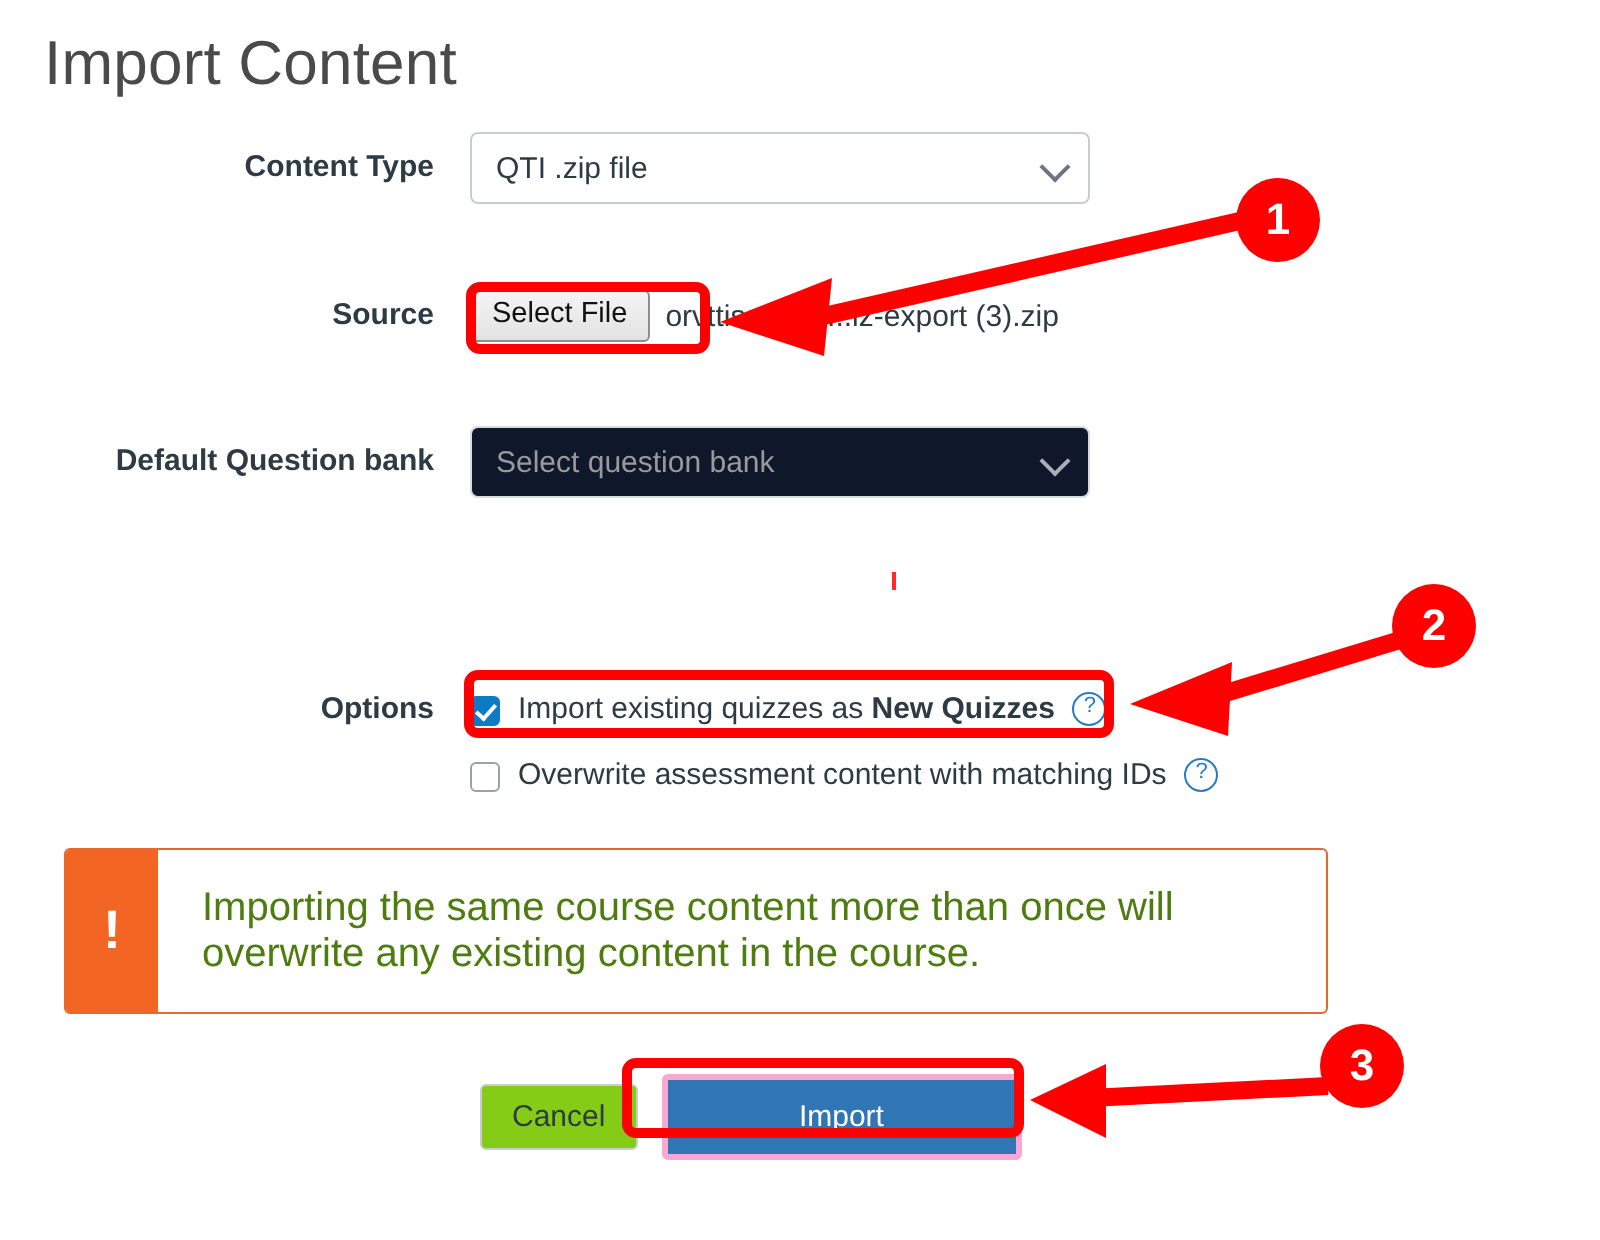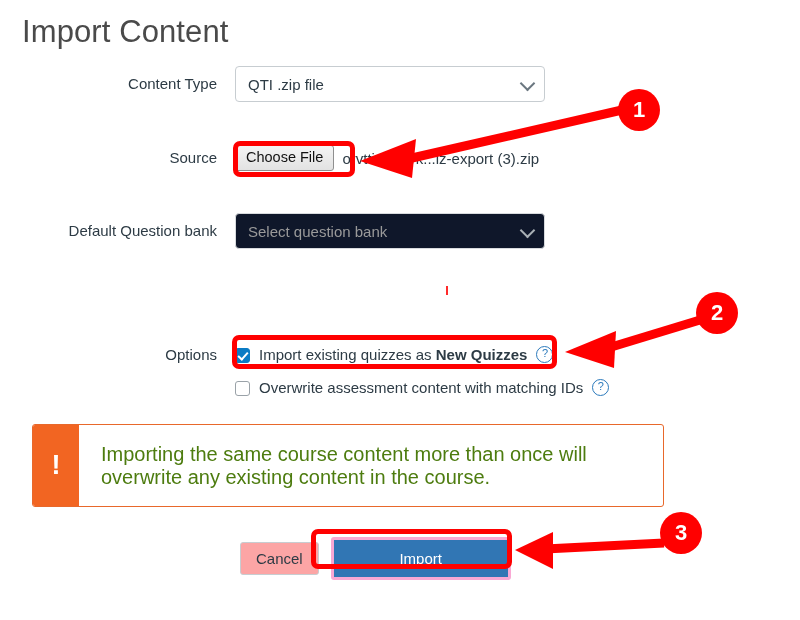--- a/index.html
+++ b/index.html
@@ -33,21 +33,21 @@
   .form-row {
     position: absolute;
     display: flex;
     align-items: flex-start;
   }
   .field-label {
     width: 200px;
     text-align: right;
     padding-right: 18px;
     font-size: 15px;
-    font-weight: normal;
+    font-weight: bold;
     color: #2D3B45;
     line-height: 36px;
     box-sizing: border-box;
   }
 
   
   .select-box {
     position: relative;
     width: 310px;
     height: 36px;
@@ -200,21 +200,21 @@
   .btn-row {
     position: absolute;
     left: 240px;
     top: 537px;
     display: flex;
     align-items: center;
   }
   .btn-cancel {
     border: 1px solid #C7CDD1;
     border-radius: 3px;
-    background: #fca5a5;
+    background: #84cc16;
     color: #2D3B45;
     font-size: 15px;
     font-family: "Liberation Sans", sans-serif;
     padding: 6px 15px;
     line-height: 19px;
   }
   .btn-import {
     margin-left: 12px;
     border: 3px solid #f9a8d4;
     border-radius: 3px;
@@ -271,21 +271,21 @@
   <div class="field-label">Content Type</div>
   <div class="select-box">
     <span>QTI .zip file</span>
     <span class="chevron"></span>
   </div>
 </div>
 
 <div class="form-row" style="left:35px; top:140px;">
   <div class="field-label">Source</div>
   <div class="file-row">
-    <button class="choose-file-btn">Choose File</button>
+    <button class="choose-file-btn">Select File</button>
     <span class="file-name">orvttisaastrk...iz-export (3).zip</span>
   </div>
 </div>
 
 <div class="form-row" style="left:35px; top:213px;">
   <div class="field-label">Default Question bank</div>
   <div>
     <div class="select-box disabled">
       <span>Select question bank</span>
       <span class="chevron"></span>

